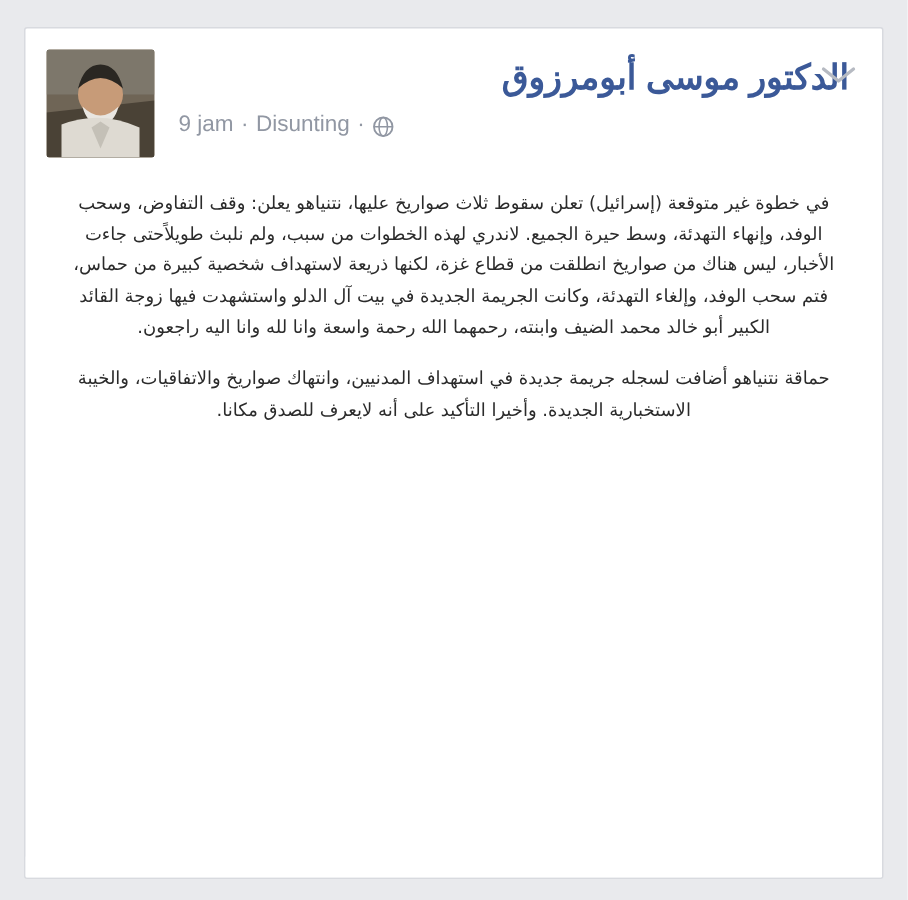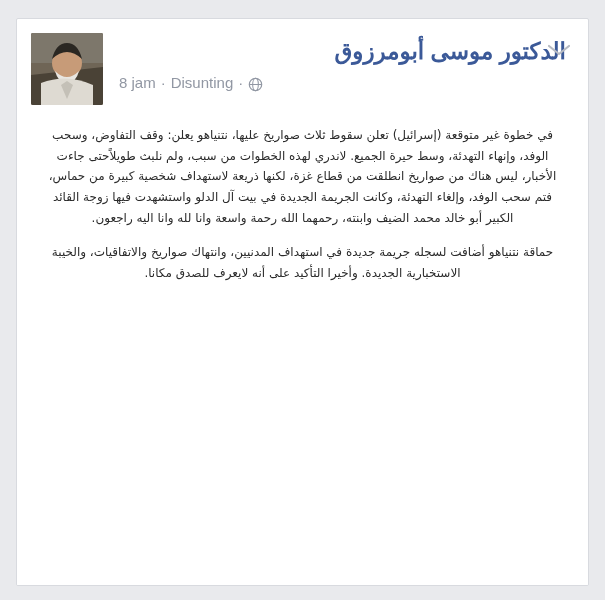--- a/index.html
+++ b/index.html
@@ -151,21 +151,21 @@
           <path d="M21 26 q15 -14 30 0 q-4 -16 -15 -16 q-11 0 -15 16 Z" fill="#2a2722"></path>
           <path d="M24 38 q12 12 24 0 q-3 12 -12 12 q-9 0 -12 -12 Z" fill="#e9e6e1"></path>
           <path d="M10 50 q26 -10 52 2 l0 20 l-52 0 Z" fill="#dedad2"></path>
           <path d="M30 52 l6 14 l6 -14 l-6 -4 Z" fill="#c4c0b7"></path>
         </svg>
       </div>
 
       <div class="header-text">
         <div class="author-name">الدكتور موسى أبومرزوق</div>
         <div class="meta-row">
-          <span>8 jam</span>
+          <span>9 jam</span>
           <span class="meta-sep">·</span>
           <span>Disunting</span>
           <span class="meta-sep">·</span>
           <span class="globe-icon">
             <svg width="15" height="15" viewBox="0 0 16 16" aria-hidden="true">
               <circle cx="8" cy="8" r="6.6" fill="none" stroke="#9197a3" stroke-width="1.3"></circle>
               <ellipse cx="8" cy="8" rx="3" ry="6.6" fill="none" stroke="#9197a3" stroke-width="1.1"></ellipse>
               <line x1="1.6" y1="8" x2="14.4" y2="8" stroke="#9197a3" stroke-width="1.1"></line>
             </svg>
           </span>

